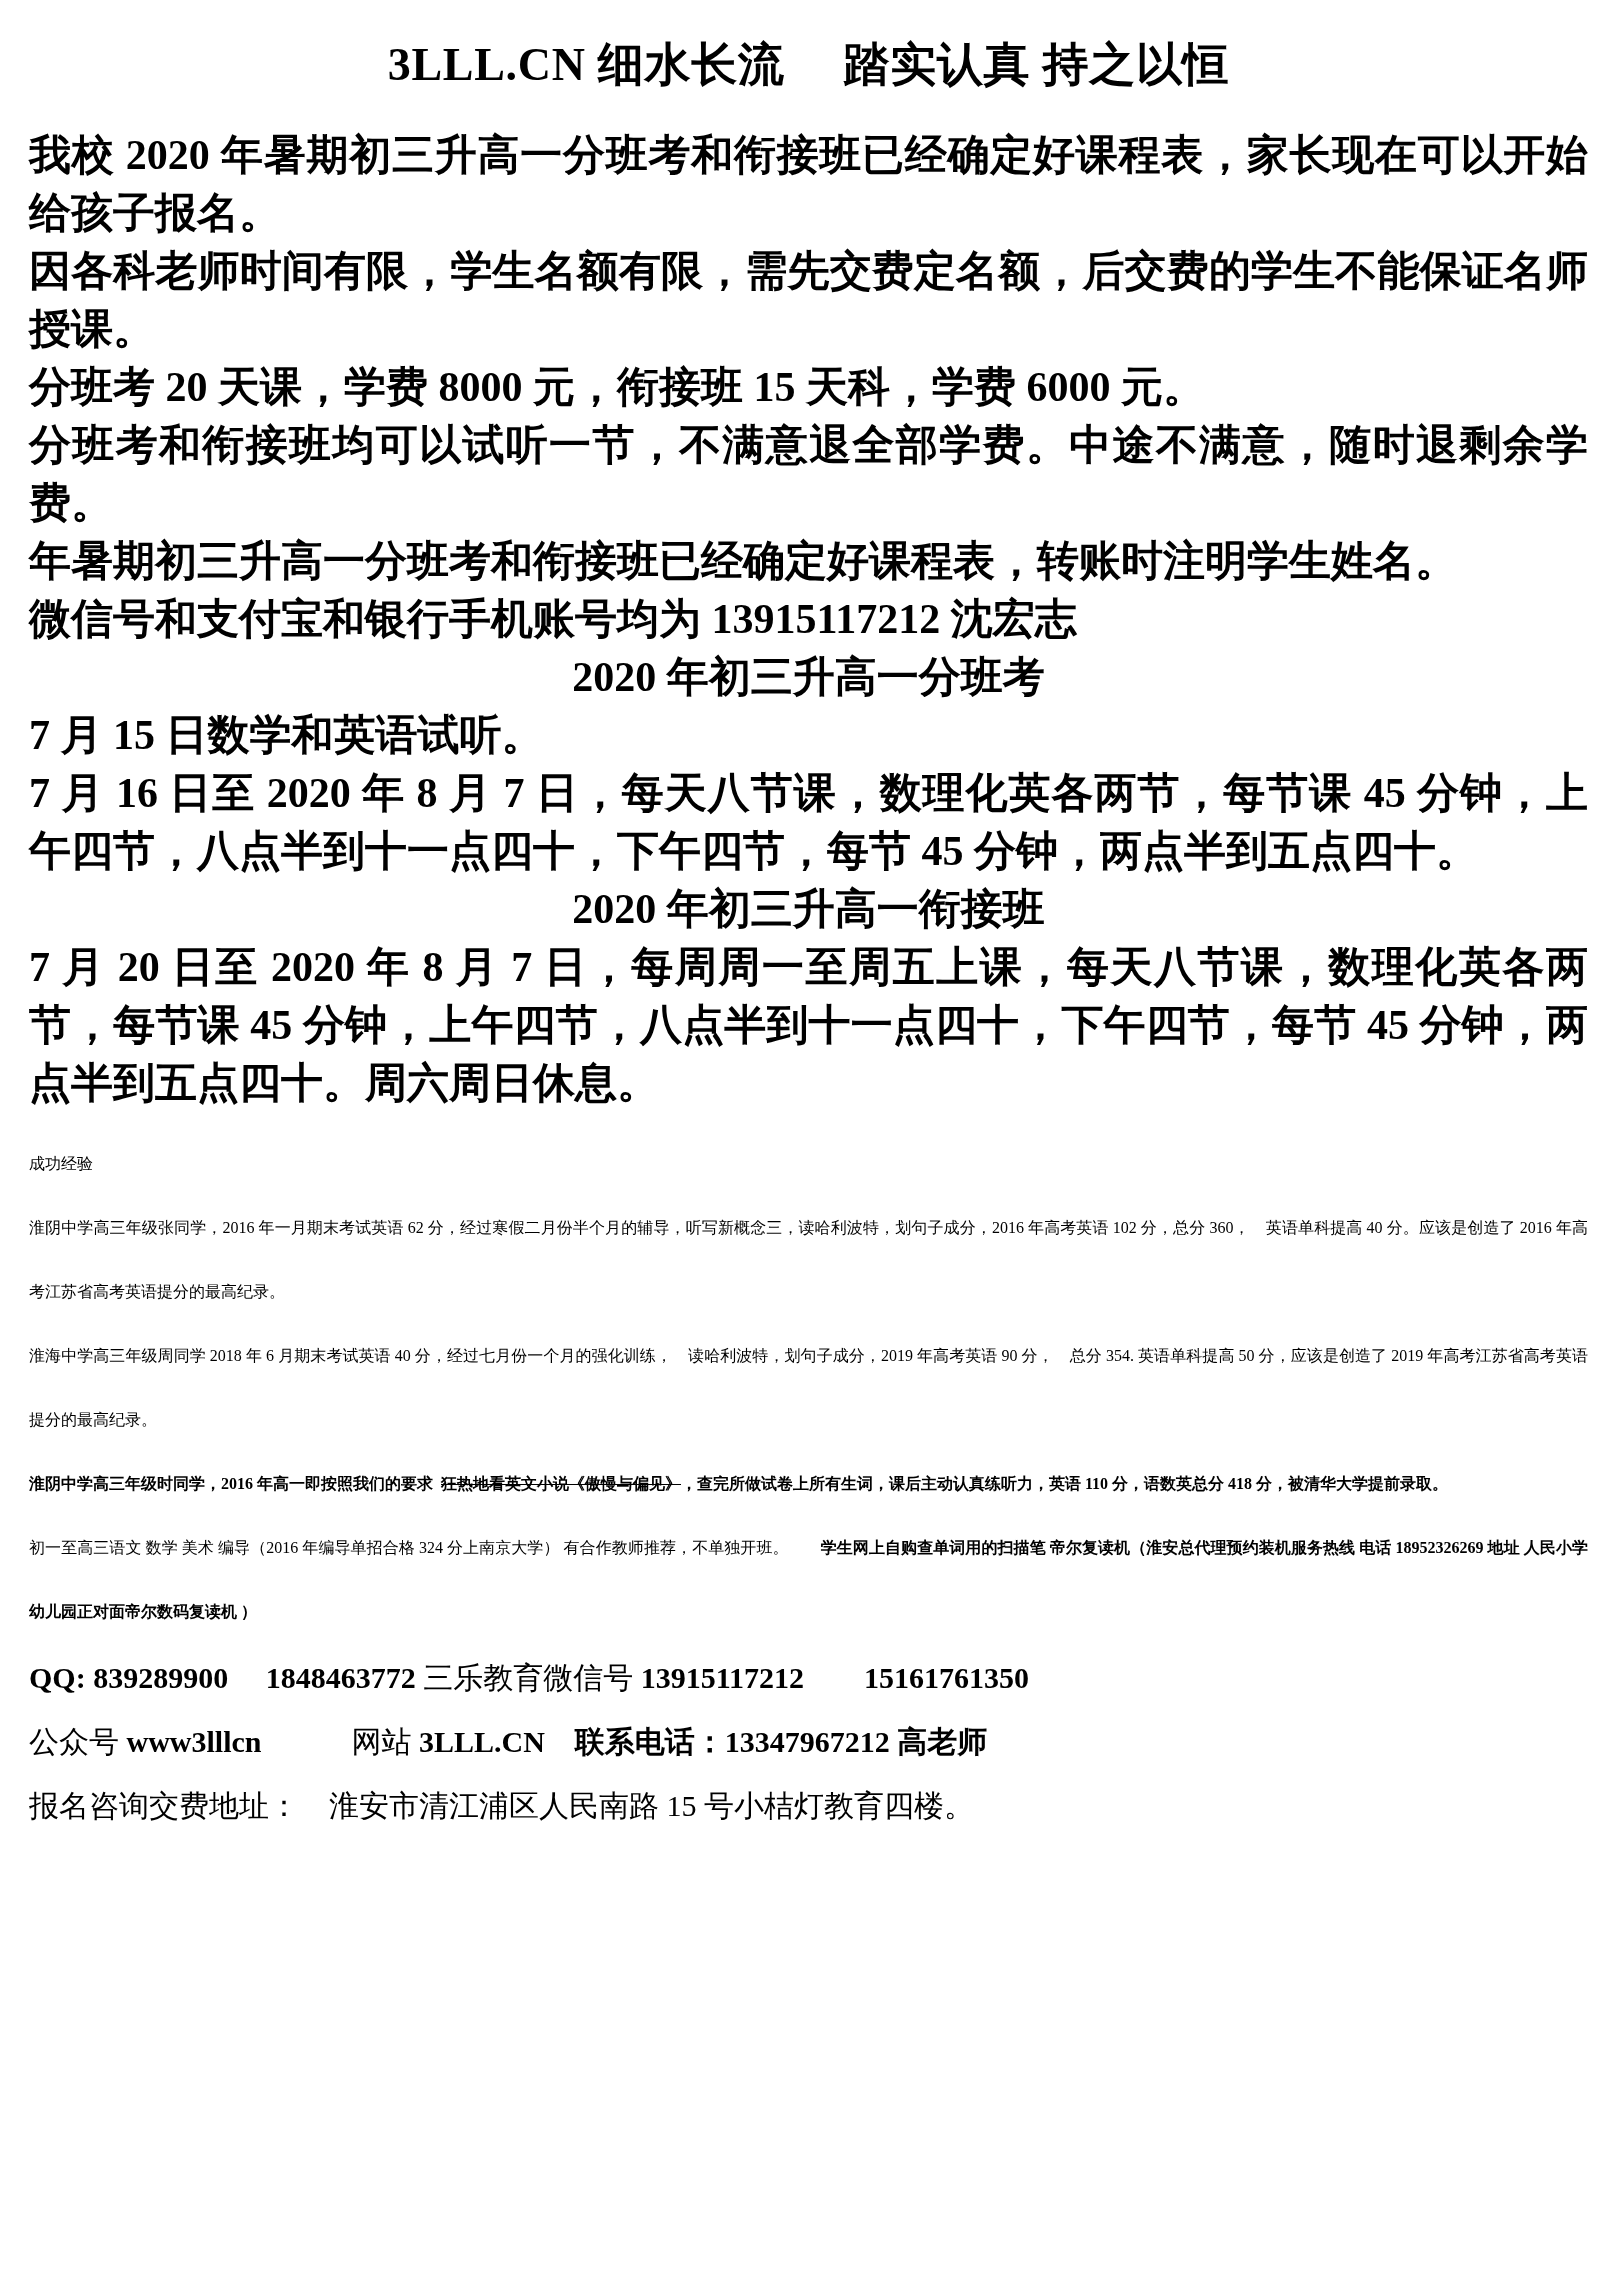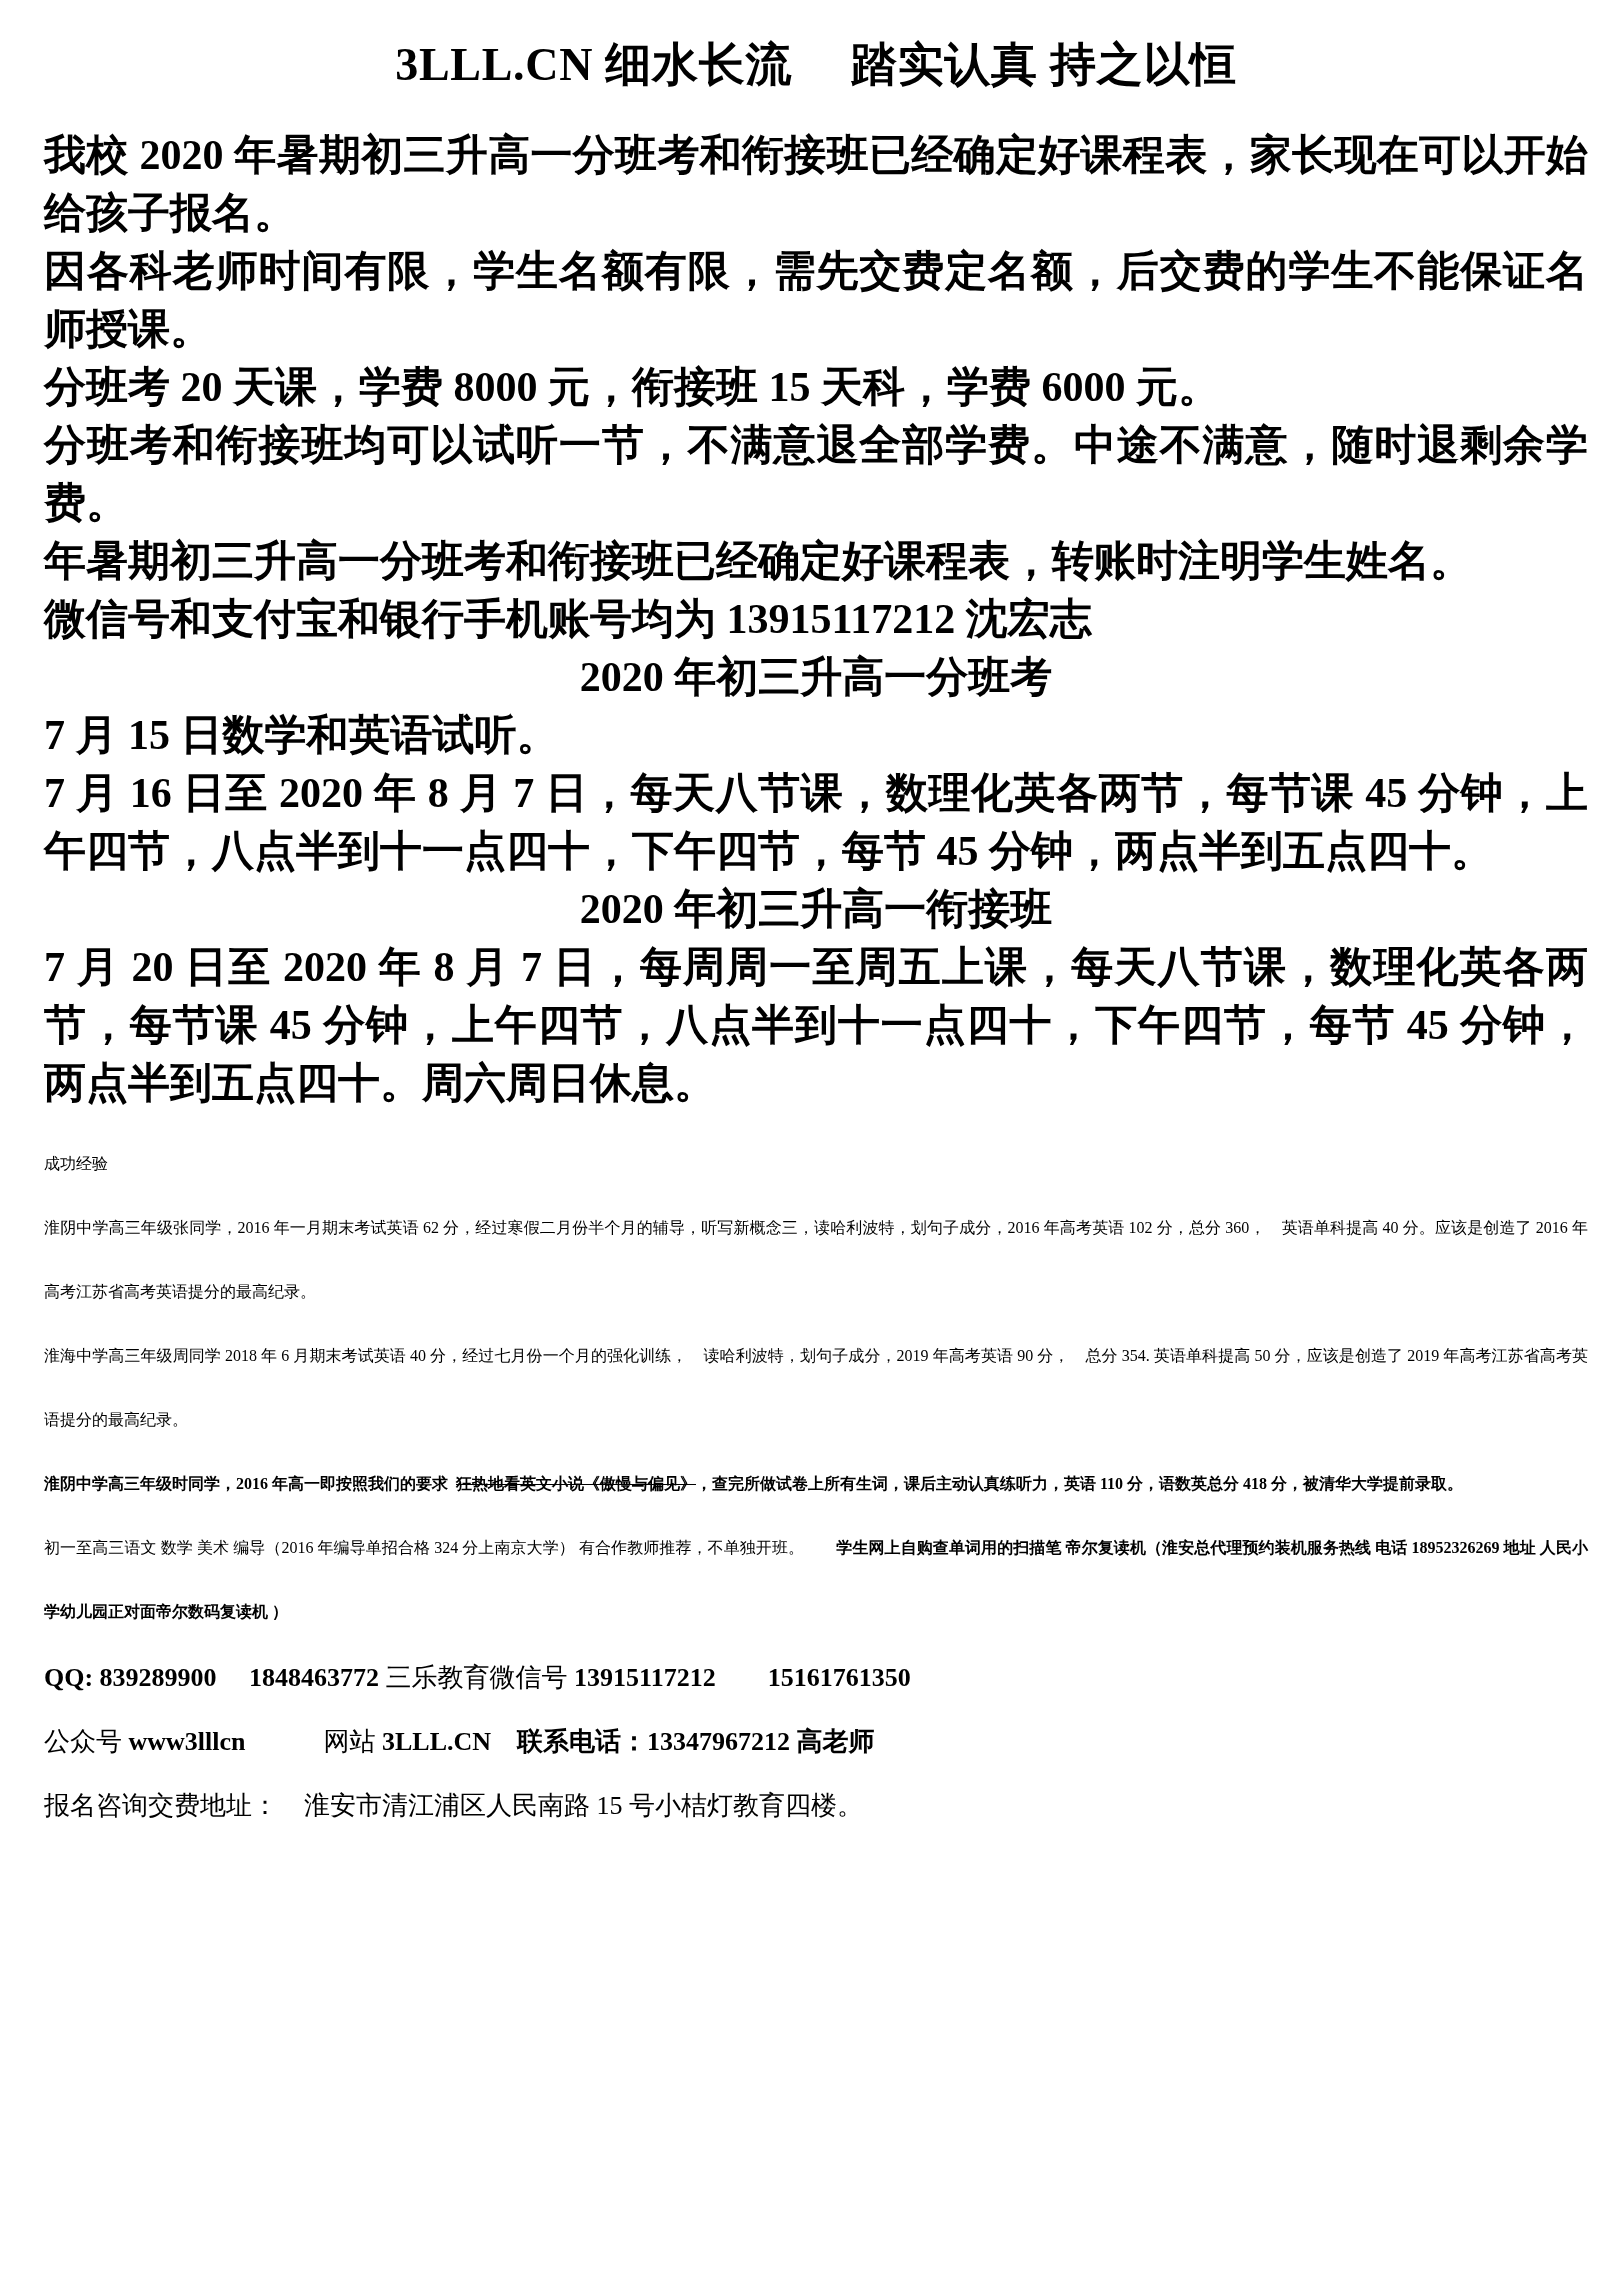--- a/index.html
+++ b/index.html
@@ -7,21 +7,21 @@
     width: 1621px;
     height: 2295px;
     color: #000;
     font-family: "Liberation Serif", "DejaVu Serif", serif;
     box-sizing: border-box;
   }
   .page {
     box-sizing: border-box;
     width: 1621px;
     height: 1829px;
-    padding: 22px 33px 0 44px;
+    padding: 22px 33px 0 29px;
     overflow: hidden;
   }
   .doc-title {
     margin: 7.2px 0 0 0;
     font-size: 46px;
     line-height: 72px;
     font-weight: bold;
     text-align: center;
     letter-spacing: 0.7px;
   }
@@ -50,21 +50,21 @@
     line-height: 64px;
     font-weight: normal;
     text-align: justify;
   }
   .small-block p.bold-para { font-weight: bold; }
   .strike { text-decoration: line-through; margin-left: 8px; }
   .b { font-weight: bold; }
   .contact-block { margin-top: 1.4px; }
   .contact-block p {
     margin: 0;
-    font-size: 26px;
+    font-size: 30px;
     line-height: 64px;
     font-weight: normal;
     text-align: left;
   }
 </style>
 </head>
 <body>
 
 <div class="page">
 

